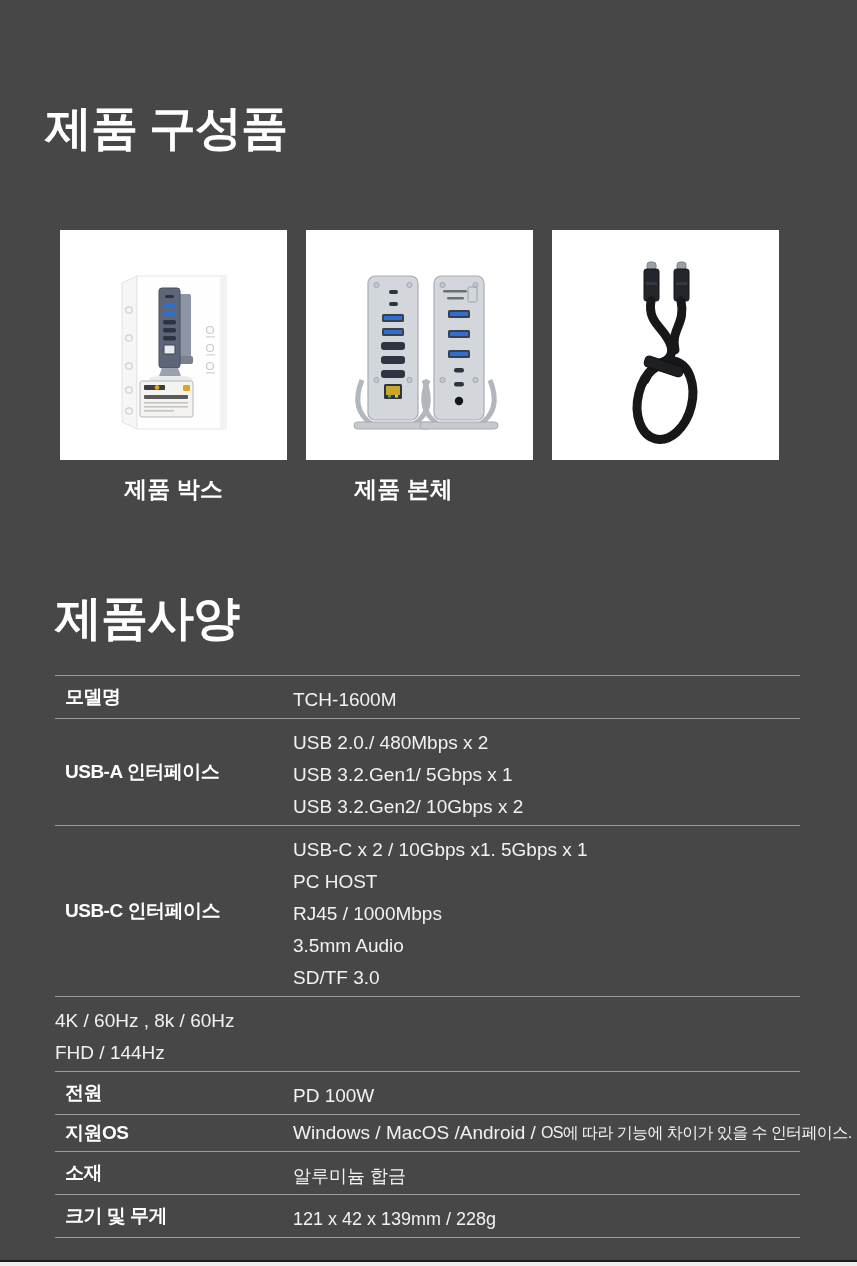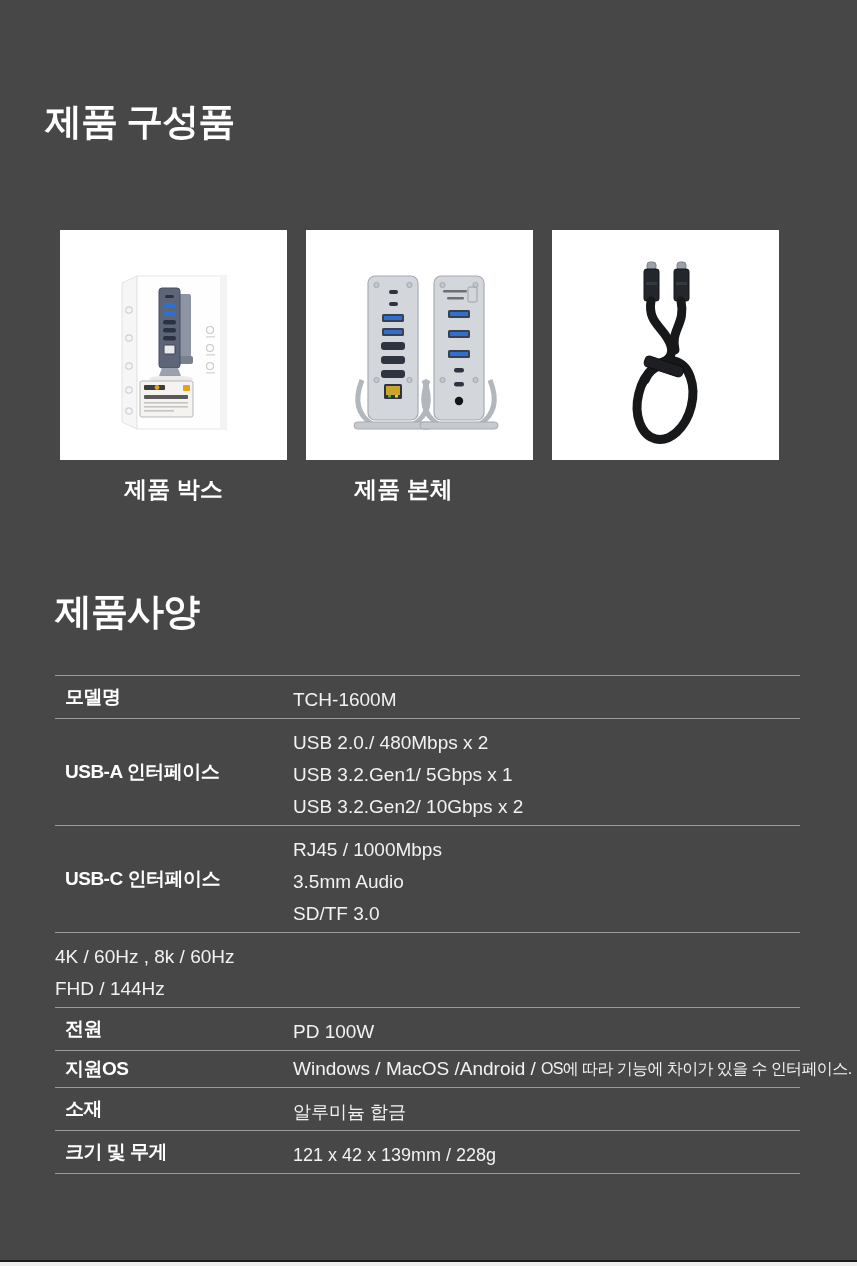--- a/index.html
+++ b/index.html
@@ -5,21 +5,21 @@
   * { margin:0; padding:0; box-sizing:border-box; }
   html,body { background:#474747; }
   body { font-family:"Liberation Sans", sans-serif; }
   .page {
     position:relative; width:857px; height:1266px;
     background:#474747; overflow:hidden; margin:0 auto;
   }
   
   .sec-title {
     position:absolute; color:#ffffff; font-weight:800;
-    font-size:37px; letter-spacing:-1px; line-height:1.1;
+    font-size:47px; letter-spacing:-1px; line-height:1.1;
   }
   .title-components { left:45px; top:102px; }
   .title-specs { left:55px; top:586px;margin-top:6px; }
 
   
   .cards { position:absolute; left:60px; top:230px; display:flex; gap:19px; }
   .card { width:227px; height:230px; background:#ffffff; overflow:hidden; }
   .card svg { display:block; }
 
   .captions { position:absolute; left:60px; top:476px; display:flex; gap:3px; }
@@ -216,20 +216,22 @@
       <div class="spec-value">
         <div class="line">USB 2.0./ 480Mbps x 2</div>
         <div class="line">USB 3.2.Gen1/ 5Gbps x 1</div>
         <div class="line">USB 3.2.Gen2/ 10Gbps x 2</div>
       </div>
     </div>
 
     <div class="spec-row">
       <div class="spec-label">USB-C 인터페이스</div>
       <div class="spec-value">
+        <div class="line">USB-C x 2 / 10Gbps x1. 5Gbps x 1</div>
+        <div class="line">PC HOST</div>
         <div class="line">RJ45 / 1000Mbps</div>
         <div class="line">3.5mm Audio</div>
         <div class="line">SD/TF 3.0</div>
       </div>
     </div>
 
     <div class="spec-row">
       <div class="spec-value">
         <div class="line">4K / 60Hz , 8k / 60Hz</div>
         <div class="line">FHD / 144Hz</div>

